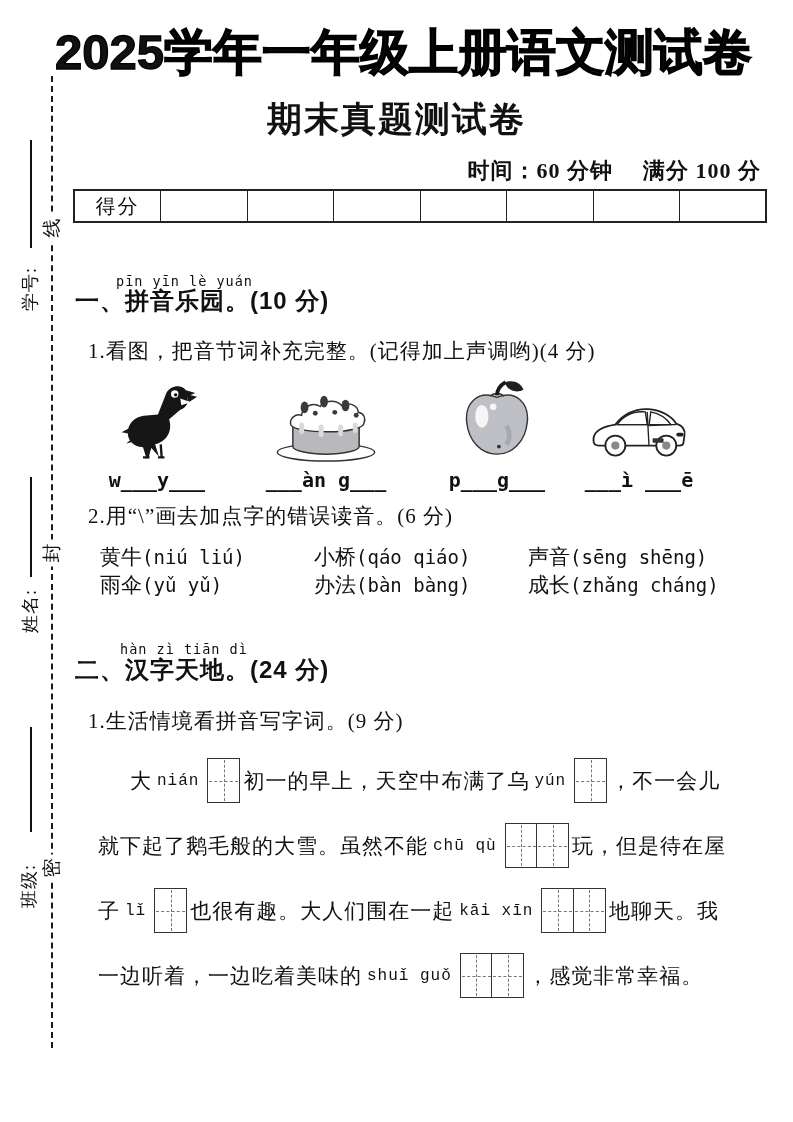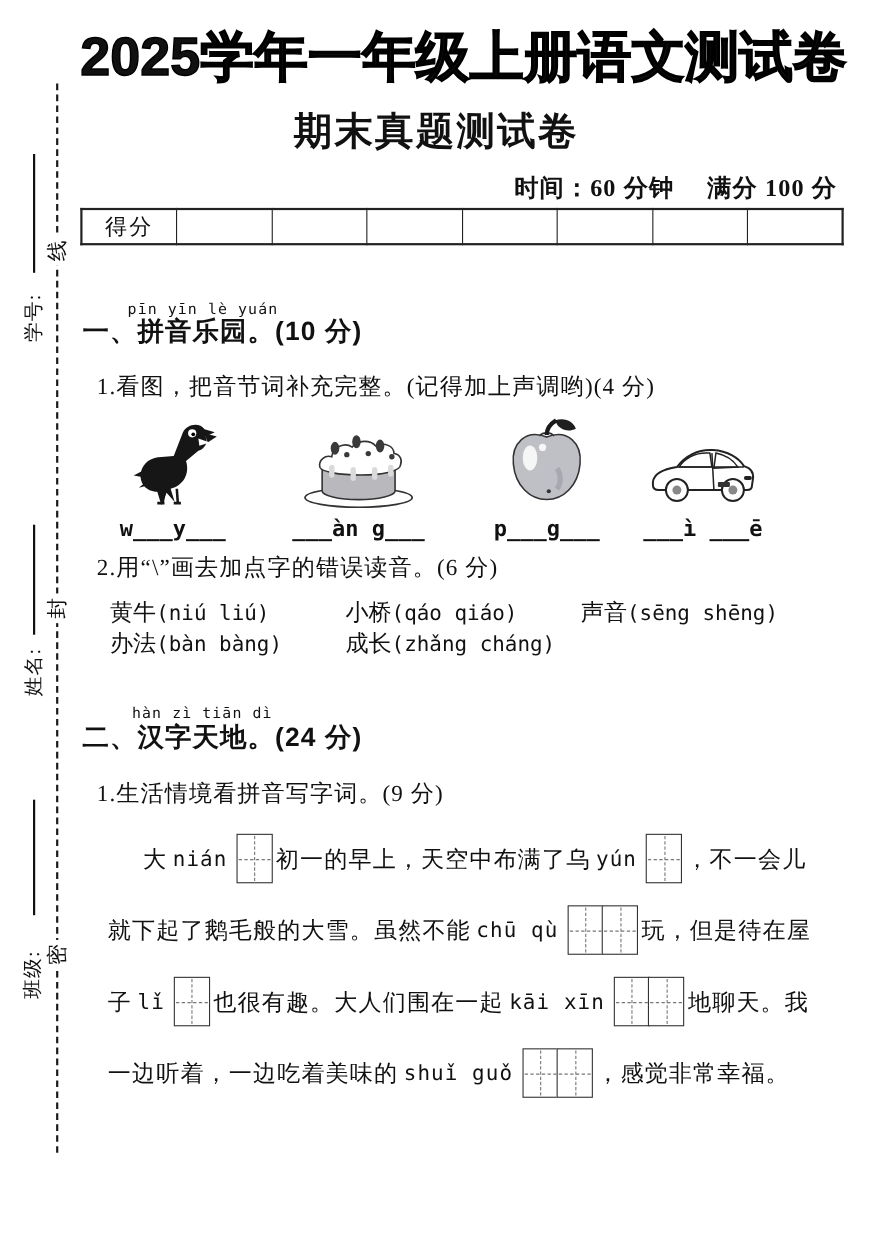--- a/index.html
+++ b/index.html
@@ -14,21 +14,21 @@
     position:absolute;transform:translate(-50%,-50%) rotate(-90deg);
     font-size:19px;background:#fff;padding:0 4px;white-space:nowrap;z-index:2;
   }
   .v-label{
     position:absolute;transform:translate(-50%,-50%) rotate(-90deg);
     font-size:18px;white-space:nowrap;letter-spacing:1px;z-index:2;
   }
   .v-blank{position:absolute;left:30px;width:0;border-left:2px solid #111;}
   
   .title{
-    position:absolute;top:24px;left:55px;right:5px;text-align:center;
+    position:absolute;top:24px;left:55px;right:5px;text-align:left;
     font-family:"Liberation Sans","DejaVu Sans",sans-serif;
     font-size:49px;font-weight:900;letter-spacing:0;
     -webkit-text-stroke:1.3px #000;line-height:1.15;
   }
   .subtitle{
     position:absolute;top:96px;left:0;right:0;text-align:center;
     font-size:35px;font-weight:700;letter-spacing:2px;
   }
   .meta{
     position:absolute;top:156px;right:32px;display:flex;gap:30px;
@@ -54,21 +54,21 @@
   .word-grid{
     position:absolute;top:543px;left:100px;width:660px;
     display:grid;grid-template-columns:214px 214px auto;
     font-size:21px;
   }
   .word-entry .py{font-size:19px;}
   .py{font-family:"DejaVu Sans Mono",monospace;}
   
   .para{position:absolute;top:748px;left:75px;width:706px;}
   .para-line{display:flex;align-items:center;height:65px;font-size:21px;letter-spacing:1px;white-space:nowrap;}
-  .para-line .py{font-size:19px;margin:16px 5px;}
+  .para-line .py{font-size:16px;margin:16px 5px;font-family:Liberation Mono, monospace;}
   .tzg{display:inline-flex;margin:0 3px;}
   .tzg-cell{width:33px;height:45px;border:1.5px solid #333;position:relative;box-sizing:border-box;background:#fff;}
   .tzg-cell + .tzg-cell{margin-left:-1.5px;}
   .tzg-cell::before{content:"";position:absolute;left:1px;right:1px;top:50%;border-top:1px dashed #777;}
   .tzg-cell::after{content:"";position:absolute;top:1px;bottom:1px;left:50%;border-left:1px dashed #777;}
   .indent1{padding-left:55px;}
   .indent2{padding-left:23px;}
 </style>
 </head>
 <body>
@@ -186,20 +186,21 @@
       <span class="fig-blank">___ì ___ē</span>
     </div>
   </div>
 
   <div class="q-text" style="top:502px;left:88px;">2.用“\”画去加点字的错误读音。(6 分)</div>
 
   <div class="word-grid">
     <span class="word-entry"><span>黄牛</span><span class="py">(niú liú)</span></span>
     <span class="word-entry"><span>小桥</span><span class="py">(qáo qiáo)</span></span>
     <span class="word-entry"><span>声音</span><span class="py">(sēng shēng)</span></span>
+    <span class="word-entry"><span>雨伞</span><span class="py">(yǔ yǔ)</span></span>
     <span class="word-entry"><span>办法</span><span class="py">(bàn bàng)</span></span>
     <span class="word-entry"><span>成长</span><span class="py">(zhǎng cháng)</span></span>
   </div>
 
   <div class="pinyin-cap" style="top:641px;left:120px;">hàn zì tiān dì</div>
   <div class="sec-heading" style="top:654px;left:75px;">二、汉字天地。(24 分)</div>
 
   <div class="q-text" style="top:707px;left:88px;">1.生活情境看拼音写字词。(9 分)</div>
 
   <div class="para">

